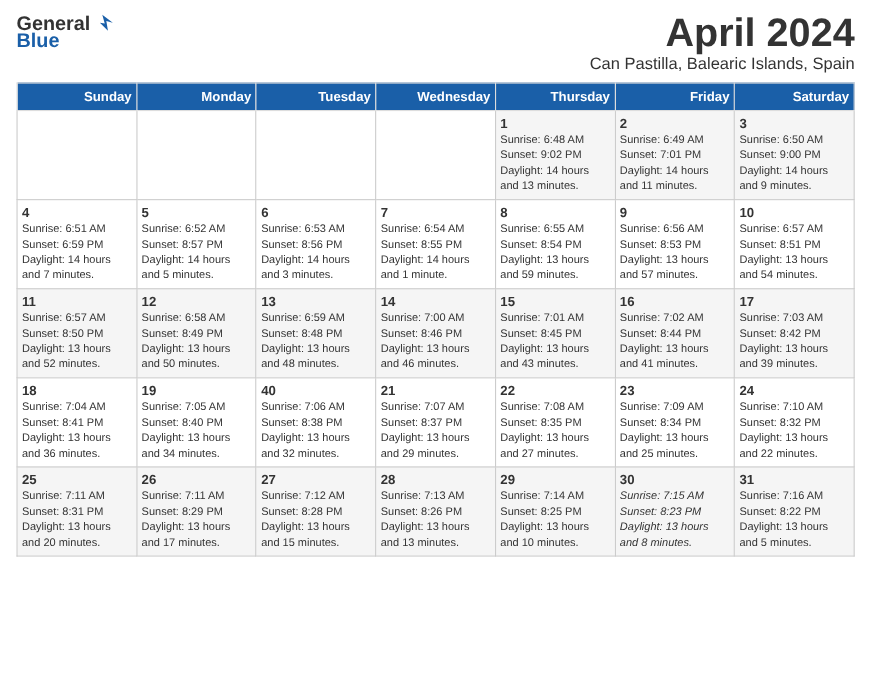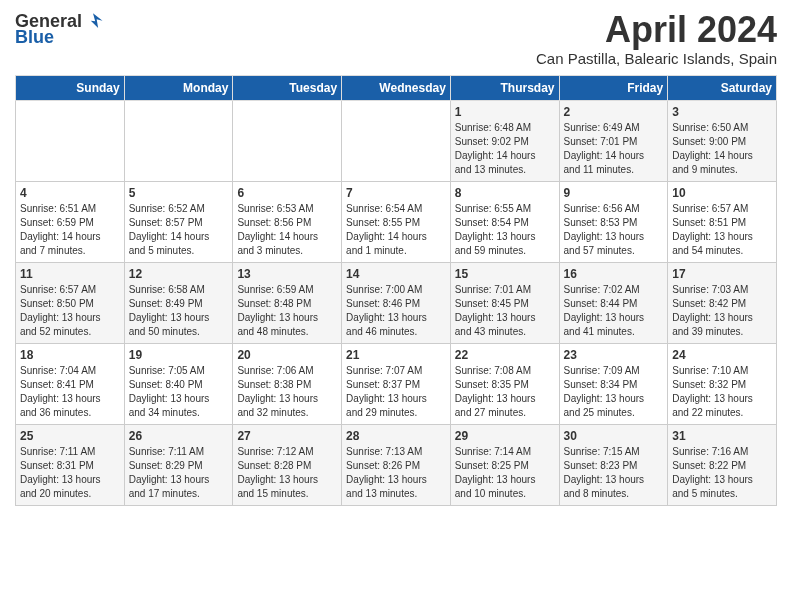--- a/index.html
+++ b/index.html
@@ -265,21 +265,21 @@
 and 36 minutes.</div>
         </td>
         <td>
           <span class="day-number">19</span>
           <div class="cell-content" style="white-space: pre-line;">Sunrise: 7:05 AM
 Sunset: 8:40 PM
 Daylight: 13 hours
 and 34 minutes.</div>
         </td>
         <td>
-          <span class="day-number">20</span>
+          <span class="day-number">40</span>
           <div class="cell-content" style="white-space: pre-line;">Sunrise: 7:06 AM
 Sunset: 8:38 PM
 Daylight: 13 hours
 and 32 minutes.</div>
         </td>
         <td>
           <span class="day-number">21</span>
           <div class="cell-content" style="white-space: pre-line;">Sunrise: 7:07 AM
 Sunset: 8:37 PM
 Daylight: 13 hours
@@ -338,21 +338,21 @@
         </td>
         <td>
           <span class="day-number">29</span>
           <div class="cell-content" style="white-space: pre-line;">Sunrise: 7:14 AM
 Sunset: 8:25 PM
 Daylight: 13 hours
 and 10 minutes.</div>
         </td>
         <td>
           <span class="day-number">30</span>
-          <div class="cell-content" style="white-space: pre-line;">Sunrise: 7:15 AM
+          <div class="cell-content" style="white-space: pre-line; font-style: italic;">Sunrise: 7:15 AM
 Sunset: 8:23 PM
 Daylight: 13 hours
 and 8 minutes.</div>
         </td>
         <td>
           <span class="day-number">31</span>
           <div class="cell-content" style="white-space: pre-line;">Sunrise: 7:16 AM
 Sunset: 8:22 PM
 Daylight: 13 hours
 and 5 minutes.</div>

